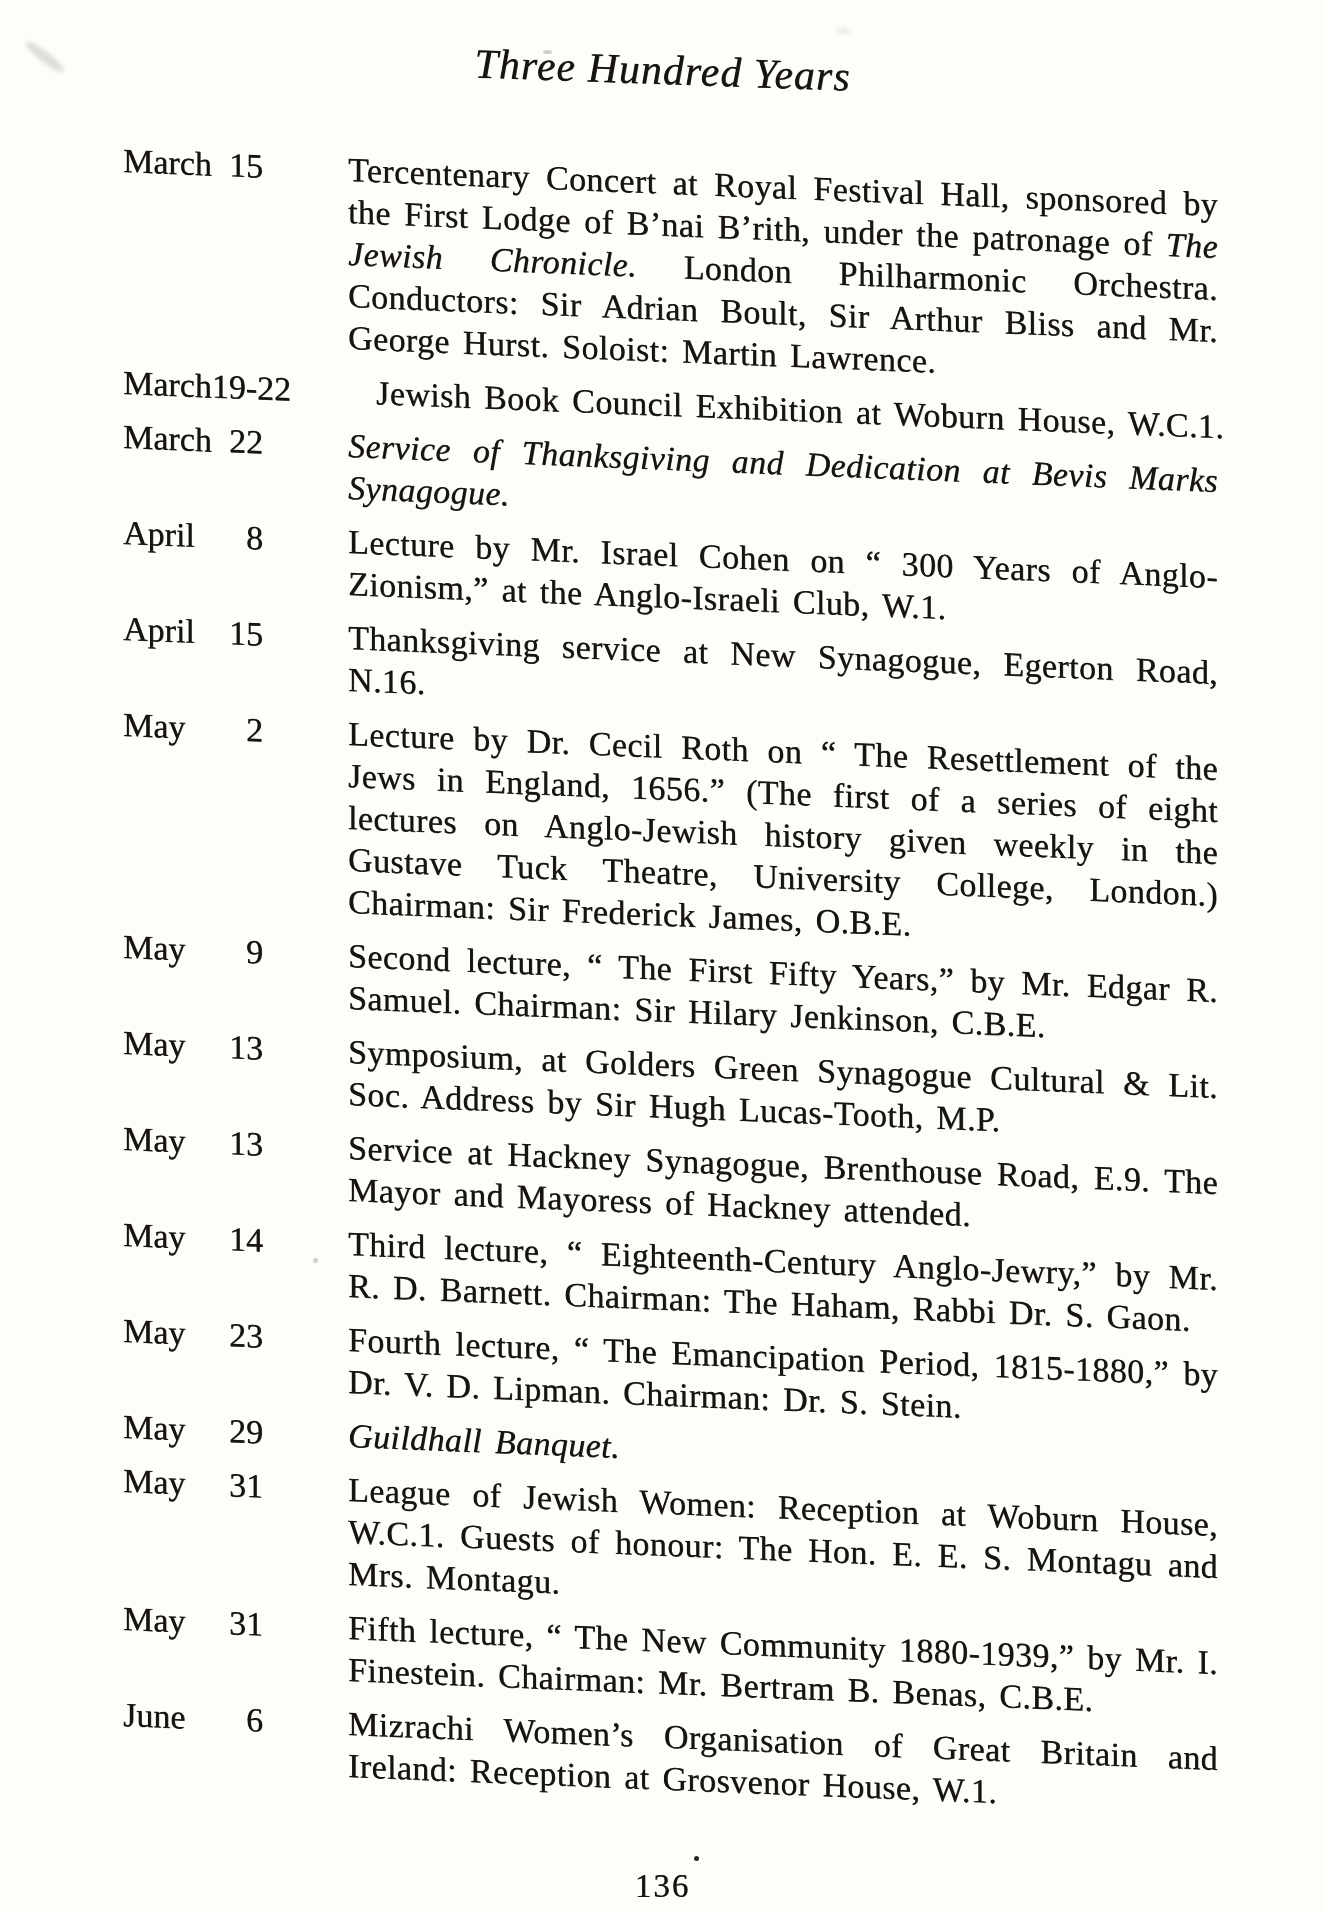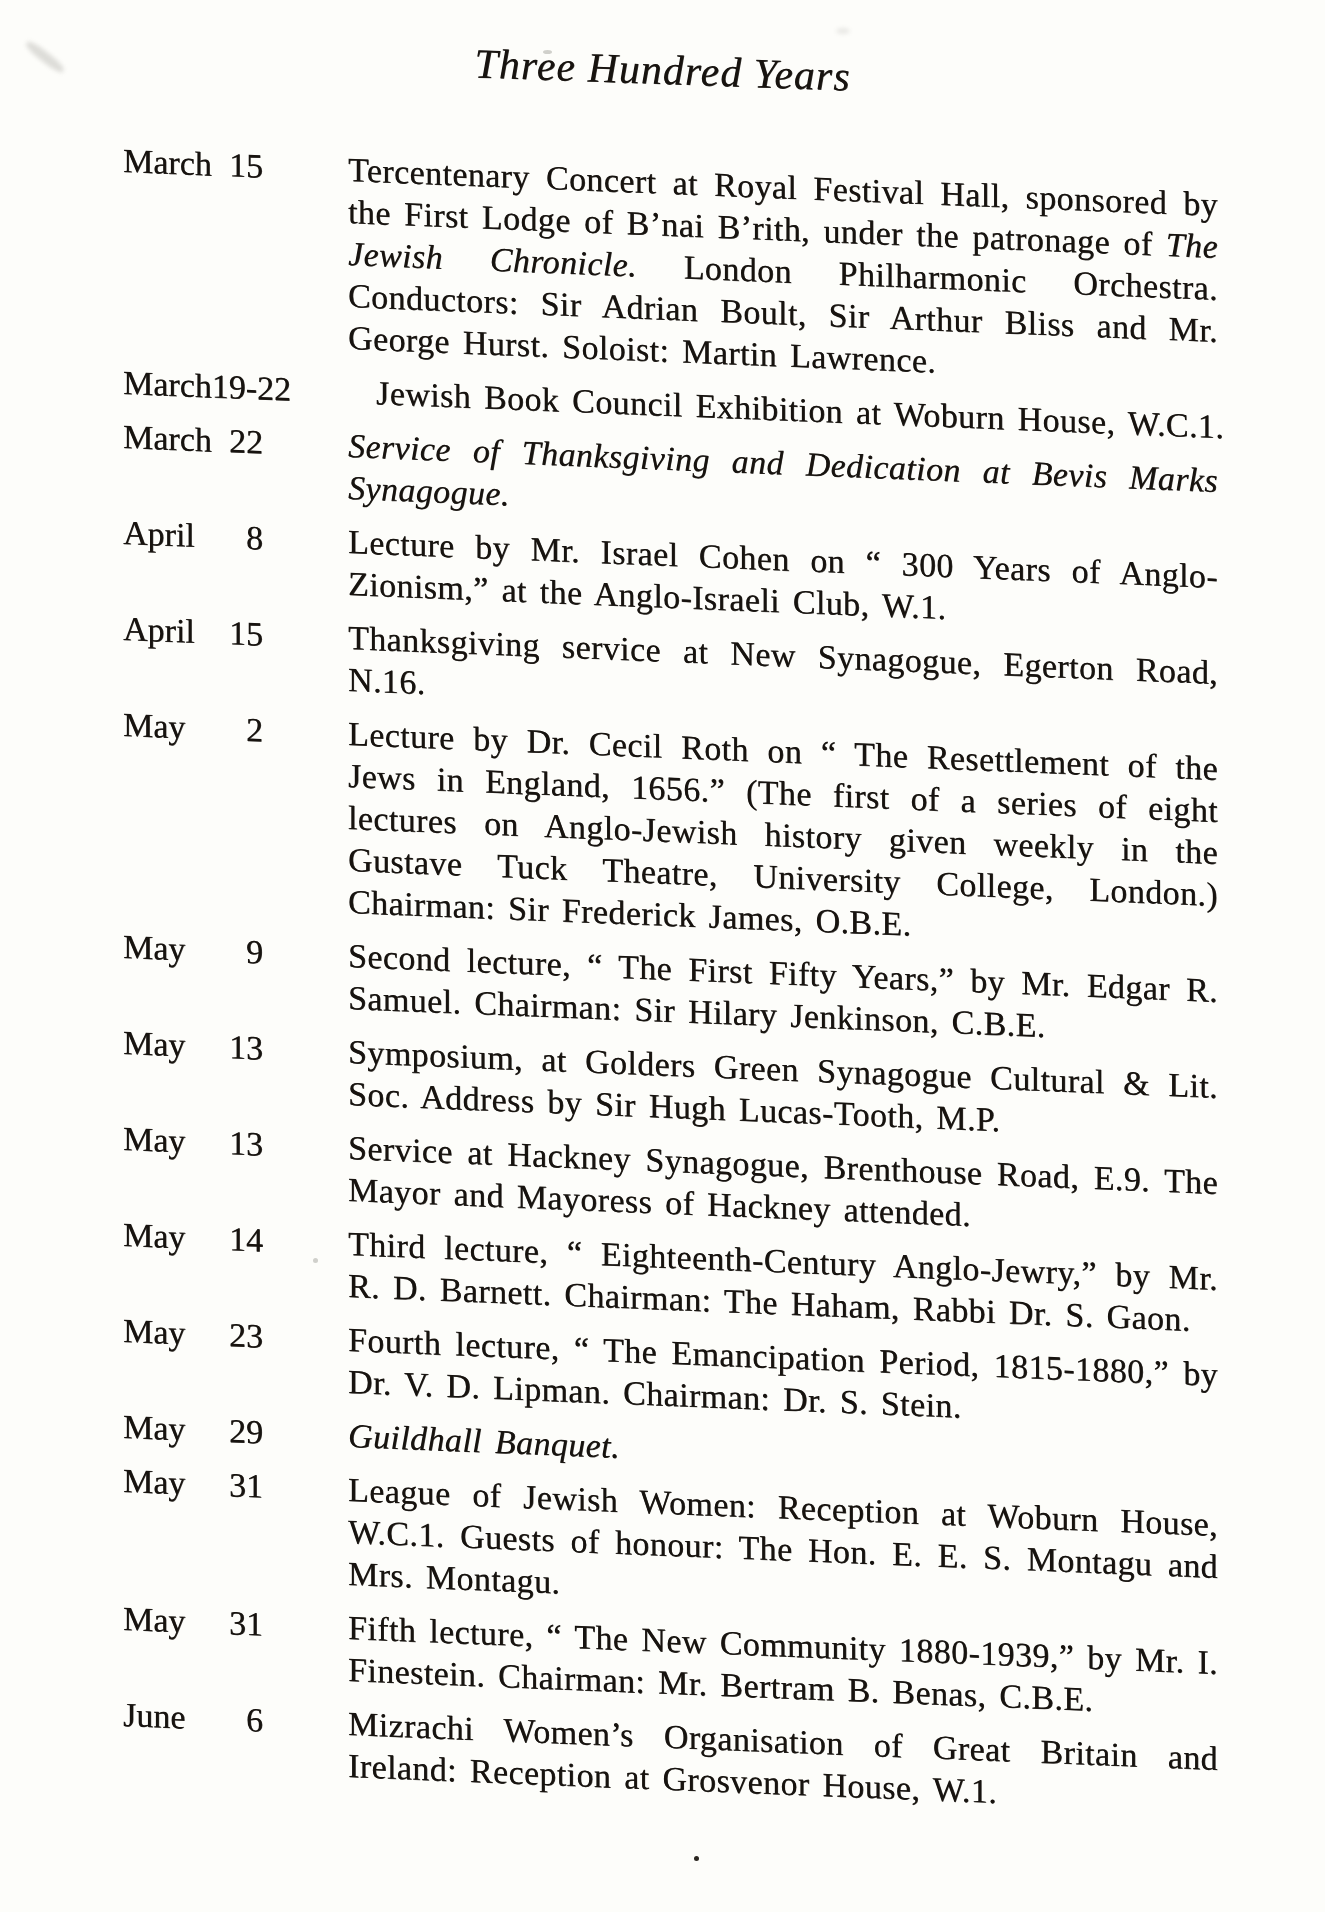--- a/index.html
+++ b/index.html
@@ -185,14 +185,15 @@
       <div class="entry">
         <div class="date">
           <span>June</span>
           <span>6</span>
         </div>
         <div class="desc"><span class="seg">Mizrachi Women’s Organisation of Great Britain and Ireland: Reception at Grosvenor House, W.1.</span></div>
       </div>
     </div>
 
   <span class="folio-dot"></span>
+  <div class="folio">136</div>
 
 </div>
 
 </body></html>

